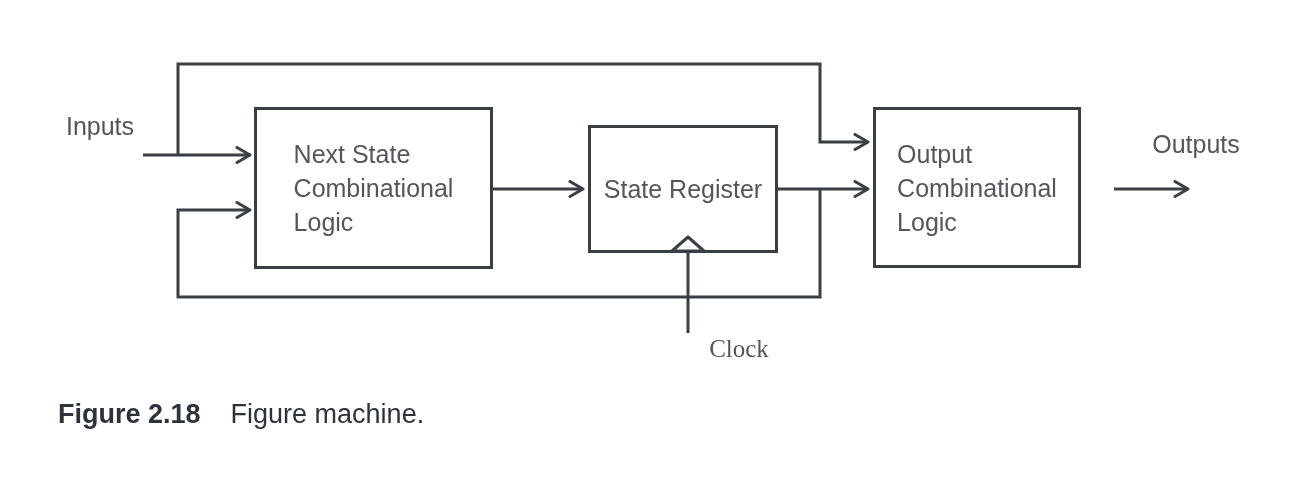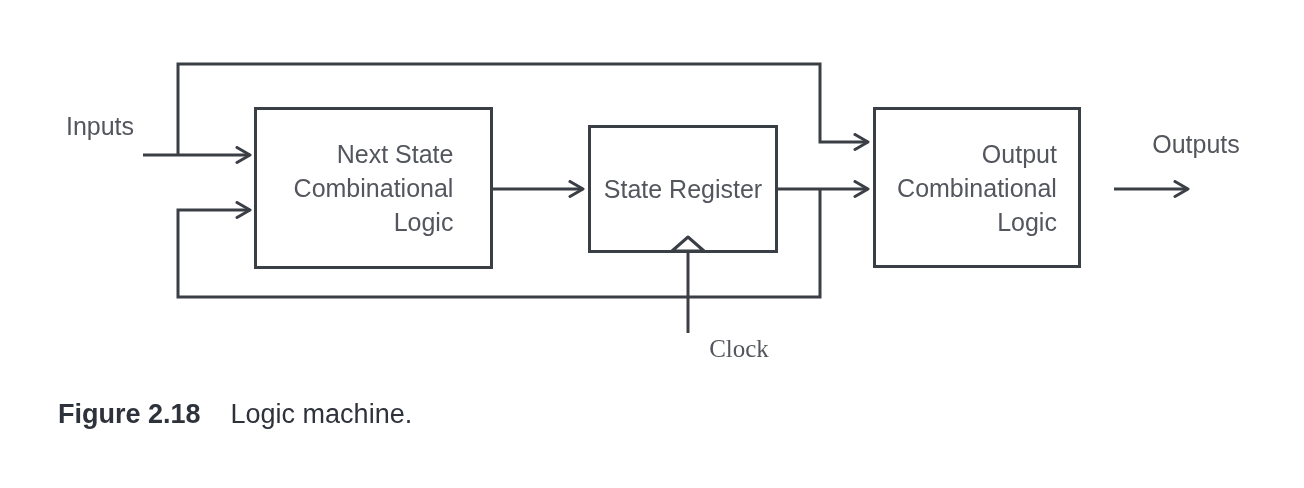--- a/index.html
+++ b/index.html
@@ -15,21 +15,21 @@
     background:var(--background);
     font-family:"Liberation Sans","DejaVu Sans",sans-serif;
     overflow:hidden;
   }
   .box{
     position:absolute;
     box-sizing:border-box;
     border:3px solid var(--line);
     background:#fff;
     display:flex;align-items:center;justify-content:center;
-    text-align:right;
+    text-align:left;
     color:var(--node_text);
     font-size:25px;line-height:34px;
     z-index:1;
   }
   .box span{white-space:pre-line;}
   #box-next{left:254px;top:107px;width:239px;height:162px;}
   #box-reg {left:588px;top:125px;width:190px;height:128px;}
   #box-out {left:873px;top:107px;width:208px;height:161px;}
   .ext-label{
     position:absolute;
@@ -108,16 +108,16 @@
     <path class="wire" d="M178,155 V64 H820 V142 H868" marker-end="url(#arrow)"></path>
     <path class="wire" d="M492,189 H583" marker-end="url(#arrow)"></path>
     <path class="wire" d="M777,189 H868" marker-end="url(#arrow)"></path>
     <path class="wire" d="M820,189 V297 H178 V210 H250" marker-end="url(#arrow)"></path>
     <path class="wire" d="M1114,189 H1188" marker-end="url(#arrow)"></path>
     <path class="wire" d="M688,333 V253"></path>
     <polygon points="672,251 688,237 704,251"></polygon>
   </svg>
 
   <div class="caption">
-    <span class="cap-label">Figure 2.18</span><span class="cap-text">Logic machine.</span>
+    <span class="cap-label">Figure 2.18</span><span class="cap-text">Figure machine.</span>
   </div>
 
 </div>
 
 </body></html>

